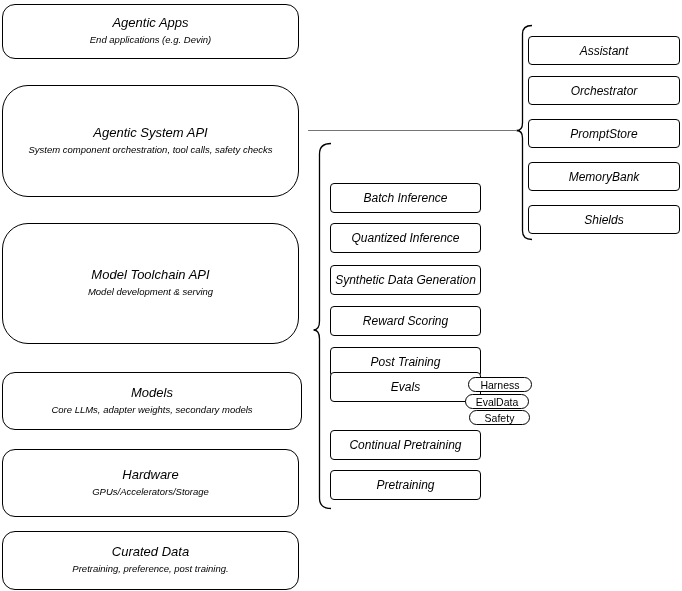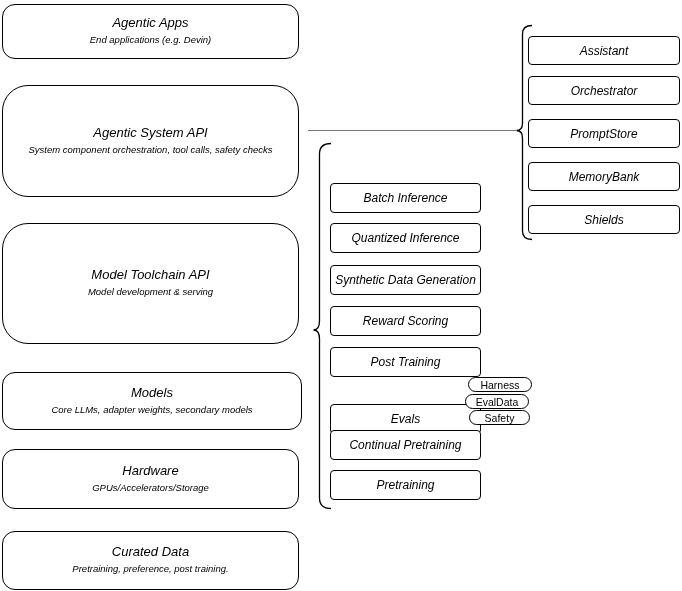--- a/index.html
+++ b/index.html
@@ -23,26 +23,26 @@
     position:absolute;box-sizing:border-box;background:#ffffff;
     border:1.3px solid #000000;border-radius:999px;
     display:flex;align-items:center;justify-content:center;
     font-size:10.5px;white-space:nowrap;
   }
   
   .lb1{left:2px;top:4px;width:297px;height:55px;border-radius:13px;}
   .lb2{left:2px;top:85px;width:297px;height:112px;border-radius:26px;}
   .lb3{left:2px;top:223px;width:297px;height:121px;border-radius:26px;}
   .lb4{left:2px;top:372px;width:300px;height:58px;border-radius:13px;text-align:right;}
-  .lb5{left:2px;top:449px;width:297px;height:60px;border-radius:13px;}
+  .lb5{left:2px;top:449px;width:297px;height:68px;border-radius:13px;}
   .lb6{left:2px;top:531px;width:297px;height:59px;border-radius:13px;}
   
   .mb{left:330px;width:151px;height:30px;}
   .mb1{top:143px;}.mb2{top:183px;}.mb3{top:223px;}.mb4{top:265px;}
-  .mb5{top:306px;}.mb6{top:347px;}.mb7{top:404px;text-align:right;}.mb8{top:430px;}.mb9{top:470px;}
+  .mb5{top:306px;}.mb6{top:347px;}.mb7{top:372px;text-align:right;}.mb8{top:430px;}.mb9{top:470px;}
   
   .p1{left:468px;top:377px;width:64px;height:15px;}
   .p2{left:465px;top:394px;width:64px;height:15px;}
   .p3{left:469px;top:410px;width:61px;height:15px;}
   
   .rb{left:528px;width:152px;height:29px;}
   .rb1{top:36px;}.rb2{top:76px;}.rb3{top:119px;}.rb4{top:162px;}.rb5{top:205px;}
 </style>
 </head>
 <body>

